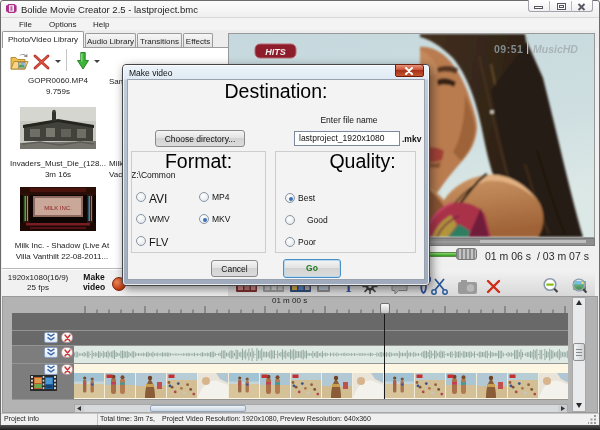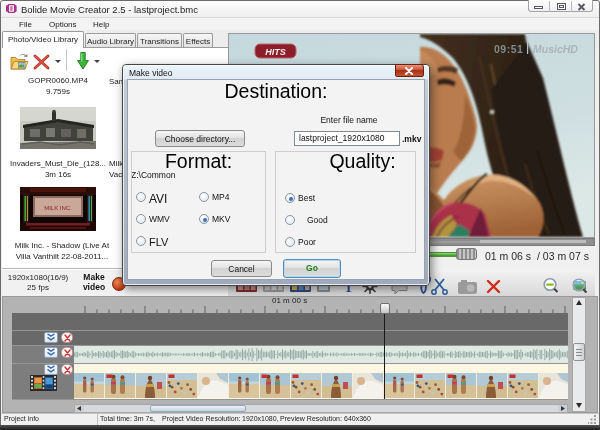--- a/index.html
+++ b/index.html
@@ -929,14 +929,14 @@
 <div class="abs" style="left:149px;top:236px;z-index:13;font-size:11px;color:#111;">FLV</div>
 <div class="abs" style="left:285px;top:193px;width:10px;height:10px;z-index:13;background:radial-gradient(circle at 40% 35%,#fff,#dde2e8);border:1px solid #8a96a4;border-radius:50%;">
     <div class="abs" style="left:2.5px;top:2.5px;width:4px;height:4px;border-radius:50%;background:#3a70b8;"></div>
   </div>
 <div class="abs" style="left:298px;top:193px;z-index:13;font-size:8.5px;color:#111;">Best</div>
 <div class="abs" style="left:285px;top:215px;width:10px;height:10px;z-index:13;background:radial-gradient(circle at 40% 35%,#fff,#dde2e8);border:1px solid #8a96a4;border-radius:50%;"></div>
 <div class="abs" style="left:298px;top:215px;z-index:13;font-size:8.5px;color:#111;margin-left:9px;">Good</div>
 <div class="abs" style="left:285px;top:237px;width:10px;height:10px;z-index:13;background:radial-gradient(circle at 40% 35%,#fff,#dde2e8);border:1px solid #8a96a4;border-radius:50%;"></div>
 <div class="abs" style="left:298px;top:237px;z-index:13;font-size:8.5px;color:#111;">Poor</div>
 
-<div class="abs btn" style="left:211px;top:260px;width:61px;height:17px;z-index:13;font-size:8.5px;color:#111;line-height:16px;">Cancel</div>
+<div class="abs btn" style="left:211px;top:260px;width:47px;height:17px;z-index:13;font-size:8.5px;color:#111;line-height:16px;">Cancel</div>
 <div class="abs" style="left:283px;top:259px;width:58px;height:19px;z-index:13;background:linear-gradient(#f5f5f5,#e3e3e3 45%,#d2d2d2 46%,#dcdcdc);border:1px solid #4a90c8;border-radius:3px;box-shadow:inset 0 0 0 1px #b8d8ee;font-size:8.5px;font-weight:bold;color:#1d7a1d;text-align:center;line-height:16px;">Go</div>
 
 </body></html>

